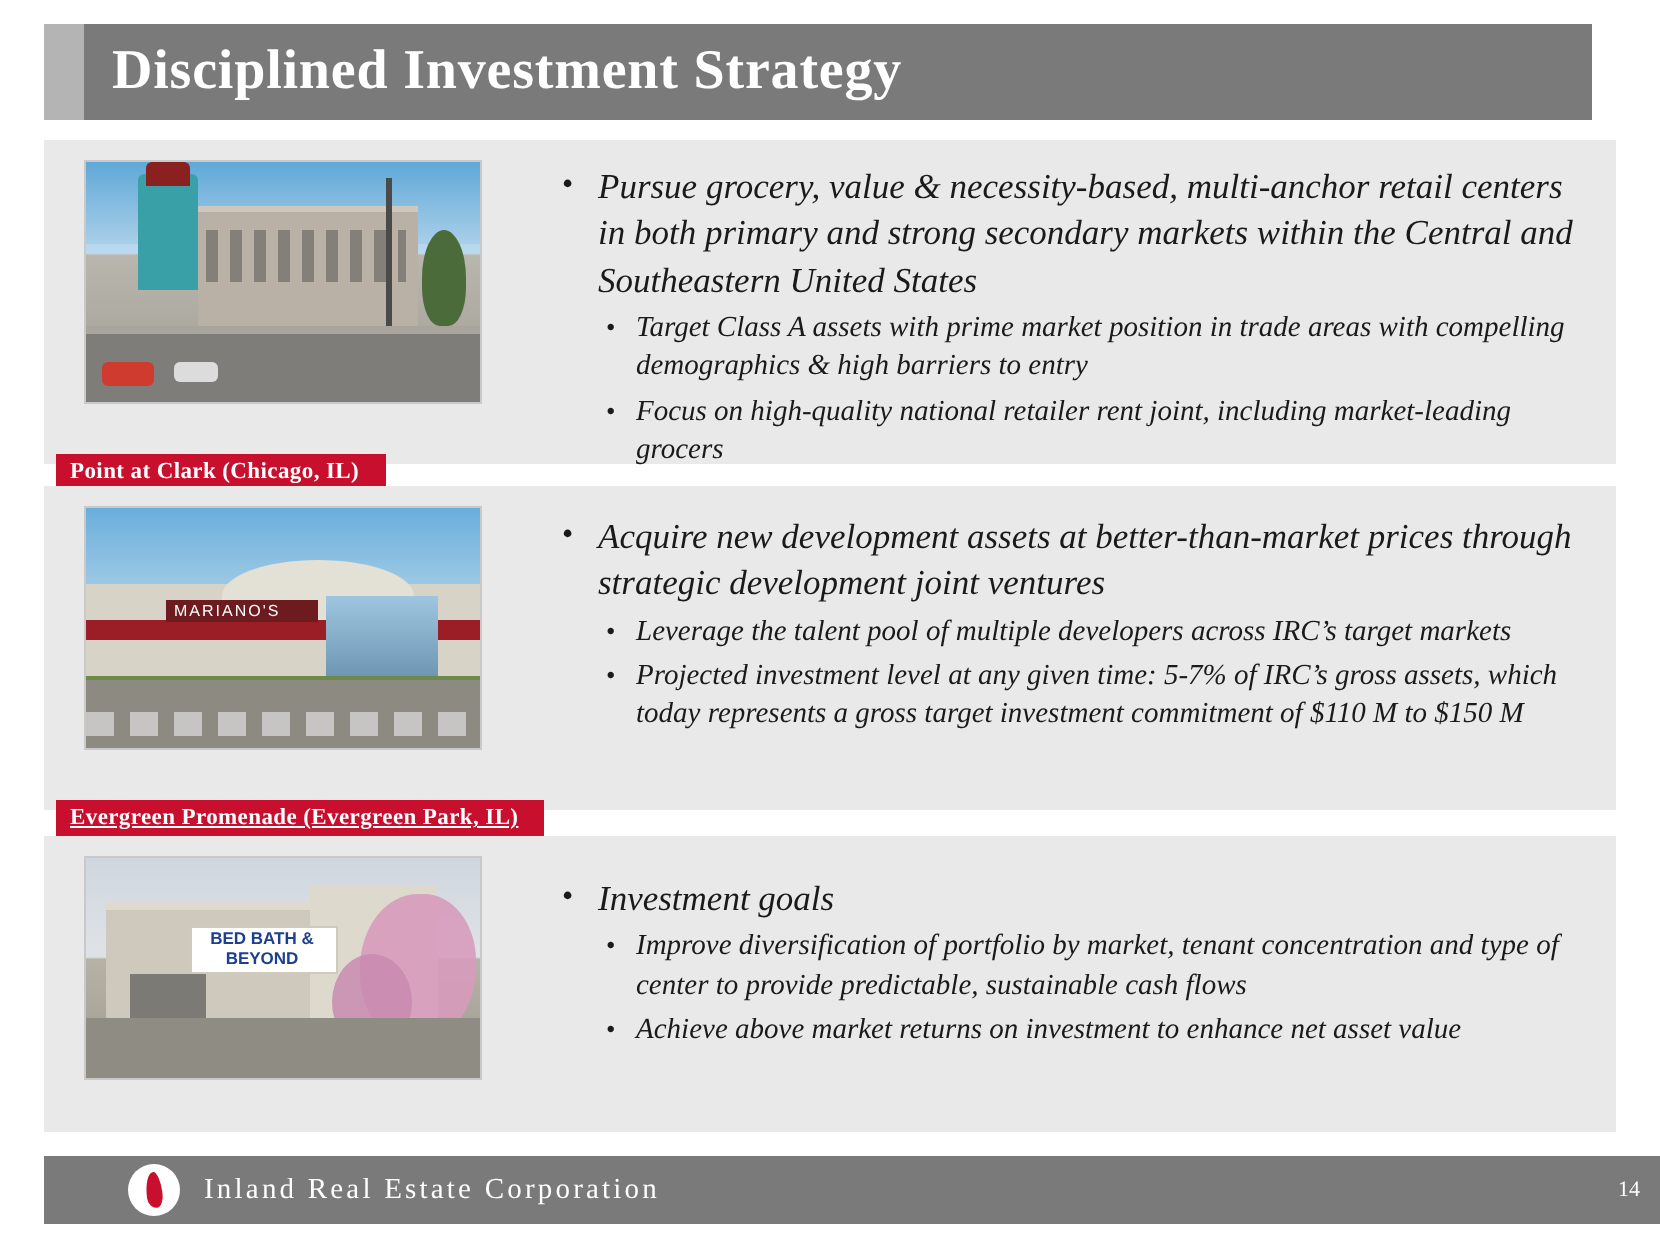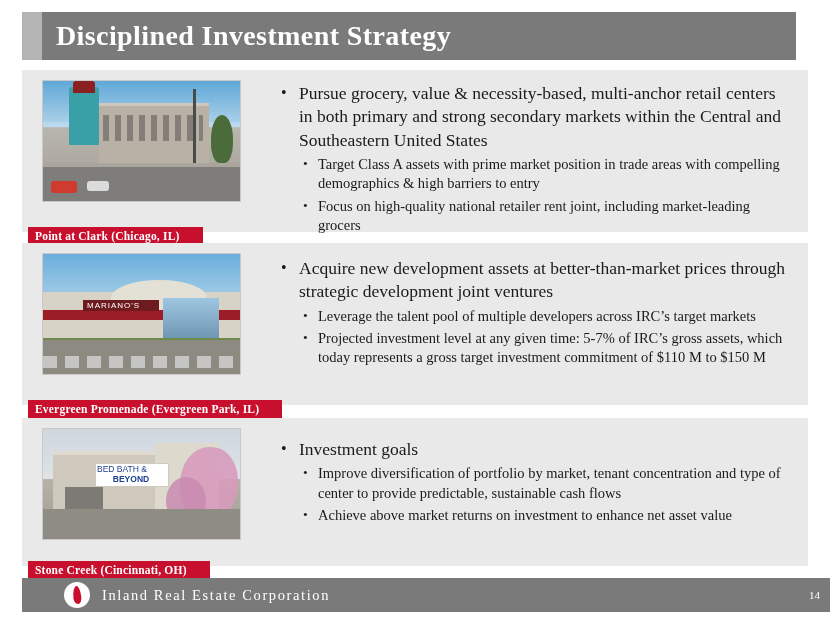--- a/index.html
+++ b/index.html
@@ -76,26 +76,26 @@
   #block-2 .photo { height: 112px; }
 
   .caption {
     position: absolute;
     left: -14px;
     bottom: -14px;
     background: #c8102e;
     color: #ffffff;
     font-size: 11.5px;
     font-weight: bold;
-    padding: 3px 23px 4px 7px;
+    padding: 3px 13px 4px 7px;
     white-space: nowrap;
     font-family: "Liberation Serif", serif;
     letter-spacing: 0.2px;
   }
-  #block-1 .caption { left: -14px; bottom: -14px; }
+  #block-1 .caption { left: -14px; bottom: -14px; text-decoration: underline; }
 
   .bullets {
     flex: 1 1 auto;
     padding: 12px 18px 8px 40px;
     box-sizing: border-box;
   }
   #block-1 .bullets { padding-top: 14px; }
   #block-2 .bullets { padding-top: 20px; }
 
   .bullet {
@@ -103,21 +103,21 @@
     font-size: 17.5px;
     line-height: 1.34;
     color: #1a1a1a;
     margin-bottom: 2px;
   }
   .bullet .marker {
     flex: 0 0 18px;
     font-size: 16px;
     line-height: 1.4;
   }
-  .bullet .txt { flex: 1 1 auto; }
+  .bullet .txt { flex: 1 1 auto; font-style: italic; }
 
   .bullet.sub {
     font-size: 14.5px;
     line-height: 1.32;
     padding-left: 22px;
     margin-top: 3px;
   }
   .bullet.sub .marker { flex: 0 0 15px; font-size: 13.5px; }
 
   
@@ -193,21 +193,21 @@
   .ph2 .lot { position:absolute; left:0; bottom:0; width:100%; height:34px; background:#8d8a82; }
   .ph2 .cars { position:absolute; left:0; bottom:6px; width:100%; height:12px;
       background: repeating-linear-gradient(90deg,#cfcfcf 0 14px,#8d8a82 14px 22px); opacity:.85; }
   .ph2 .grass { position:absolute; left:0; bottom:30px; width:100%; height:6px; background:#6d8a4a; }
 
   
   .ph3 { background: linear-gradient(#cfd6de 0%, #dfe3e7 45%, #b6b2a8 46%, #9e9a90 100%); }
   .ph3 .store { position:absolute; left:10px; top:22px; width:150px; height:58px; background:#cfc9bd; border-top:4px solid #dedacf; }
   .ph3 .store2 { position:absolute; left:112px; top:14px; width:64px; height:66px; background:#ded9cd; }
   .ph3 .sign { position:absolute; left:52px; top:34px; width:72px; height:22px; background:#ffffff; border:1px solid #cfcabe; }
-  .ph3 .sign-l1 { position:absolute; left:54px; top:35px; width:68px; text-align:left; color:#1d3f8f; font-size:8.5px; font-weight:normal; font-family:"Liberation Sans",sans-serif; }
+  .ph3 .sign-l1 { position:absolute; left:54px; top:35px; width:68px; text-align:center; color:#1d3f8f; font-size:8.5px; font-weight:bold; font-family:"Liberation Sans",sans-serif; }
   .ph3 .sign-l2 { position:absolute; left:54px; top:45px; width:68px; text-align:center; color:#1d3f8f; font-size:8.5px; font-weight:bold; font-family:"Liberation Sans",sans-serif; }
   .ph3 .entry { position:absolute; left:22px; top:58px; width:38px; height:22px; background:#7c7a74; }
   .ph3 .lot { position:absolute; left:0; bottom:0; width:100%; height:30px; background:#8f8c84; }
   .ph3 .blossom { position:absolute; right:2px; top:18px; width:58px; height:74px; background:#d79bbd; border-radius:50% 45% 50% 45%; opacity:.9; }
   .ph3 .blossom2 { position:absolute; right:34px; top:48px; width:40px; height:48px; background:#c98bb0; border-radius:50%; opacity:.85; }
 </style>
 </head>
 <body>
 
 <div class="slide">
@@ -287,21 +287,20 @@
         <div class="store"></div>
         <div class="store2"></div>
         <div class="sign"></div>
         <div class="sign-l1">BED BATH &amp;</div>
         <div class="sign-l2">BEYOND</div>
         <div class="entry"></div>
         <div class="blossom"></div>
         <div class="blossom2"></div>
         <div class="lot"></div>
       </div>
-      <div class="caption">Stone Creek (Cincinnati, OH)</div>
     </div>
     <div class="bullets">
       <div class="bullet">
         <span class="marker">•</span>
         <span class="txt">Investment goals</span>
       </div>
       <div class="bullet sub">
         <span class="marker">•</span>
         <span class="txt">Improve diversification of portfolio by market, tenant concentration and type of center to provide predictable, sustainable cash flows</span>
       </div>

